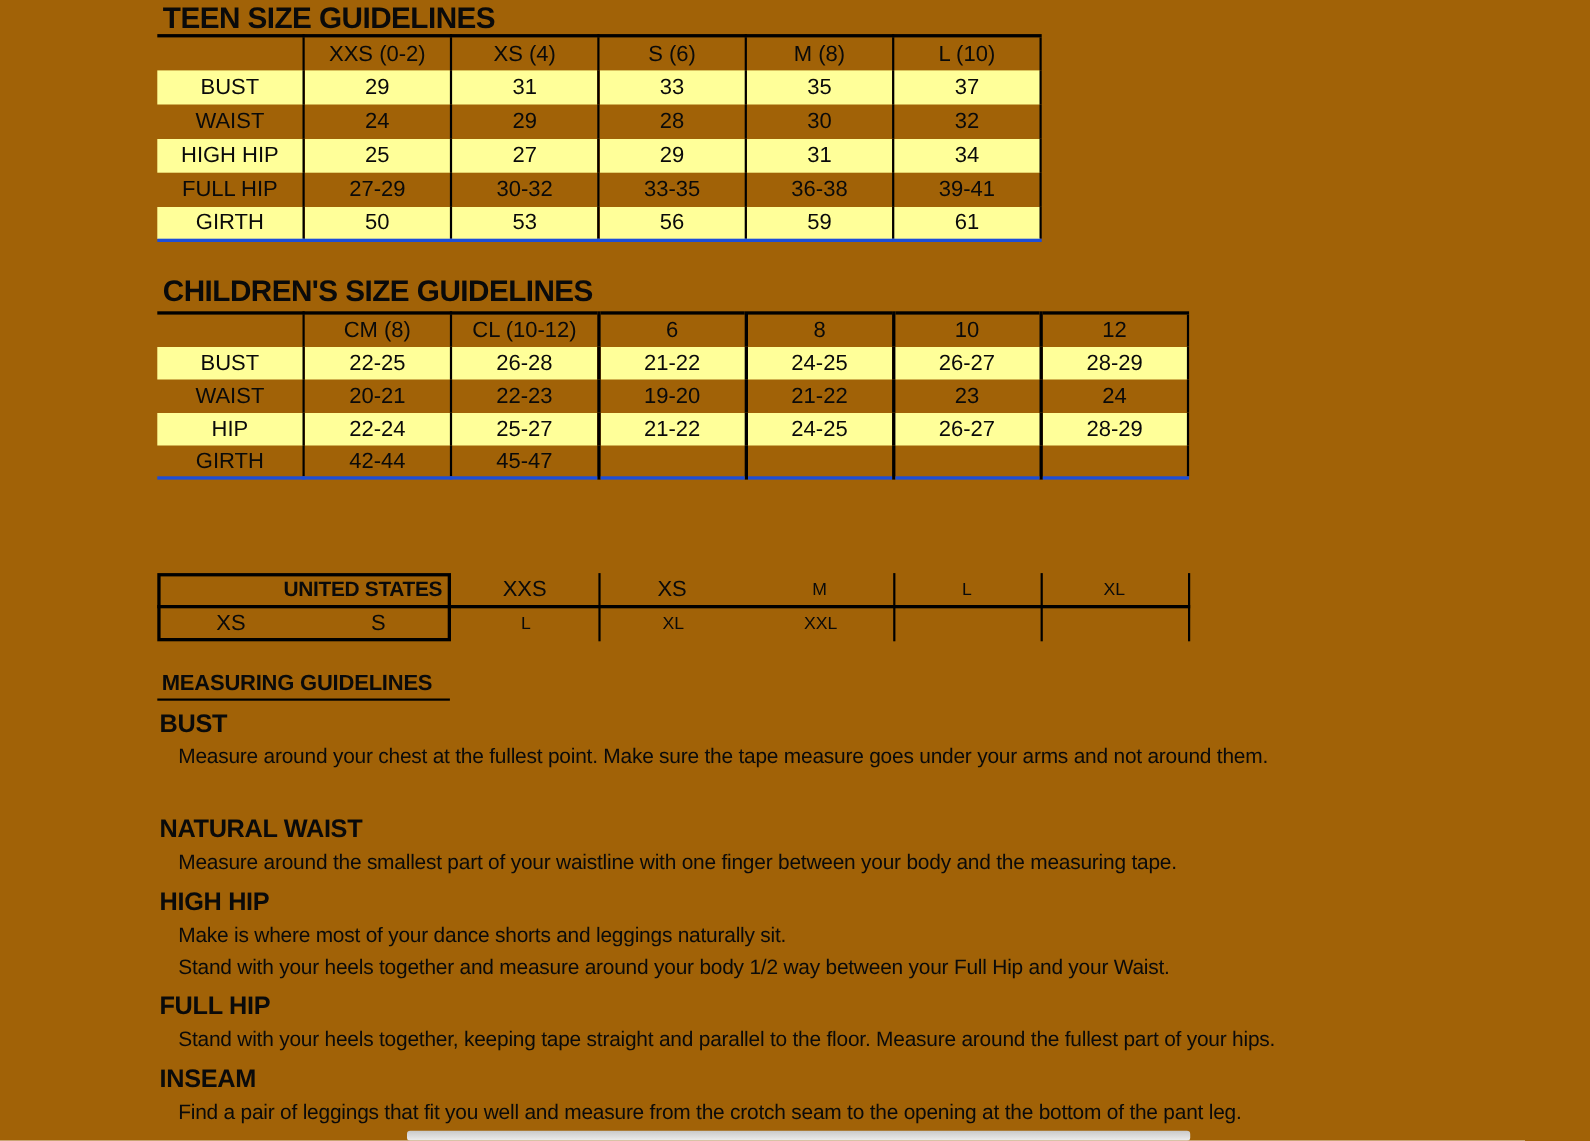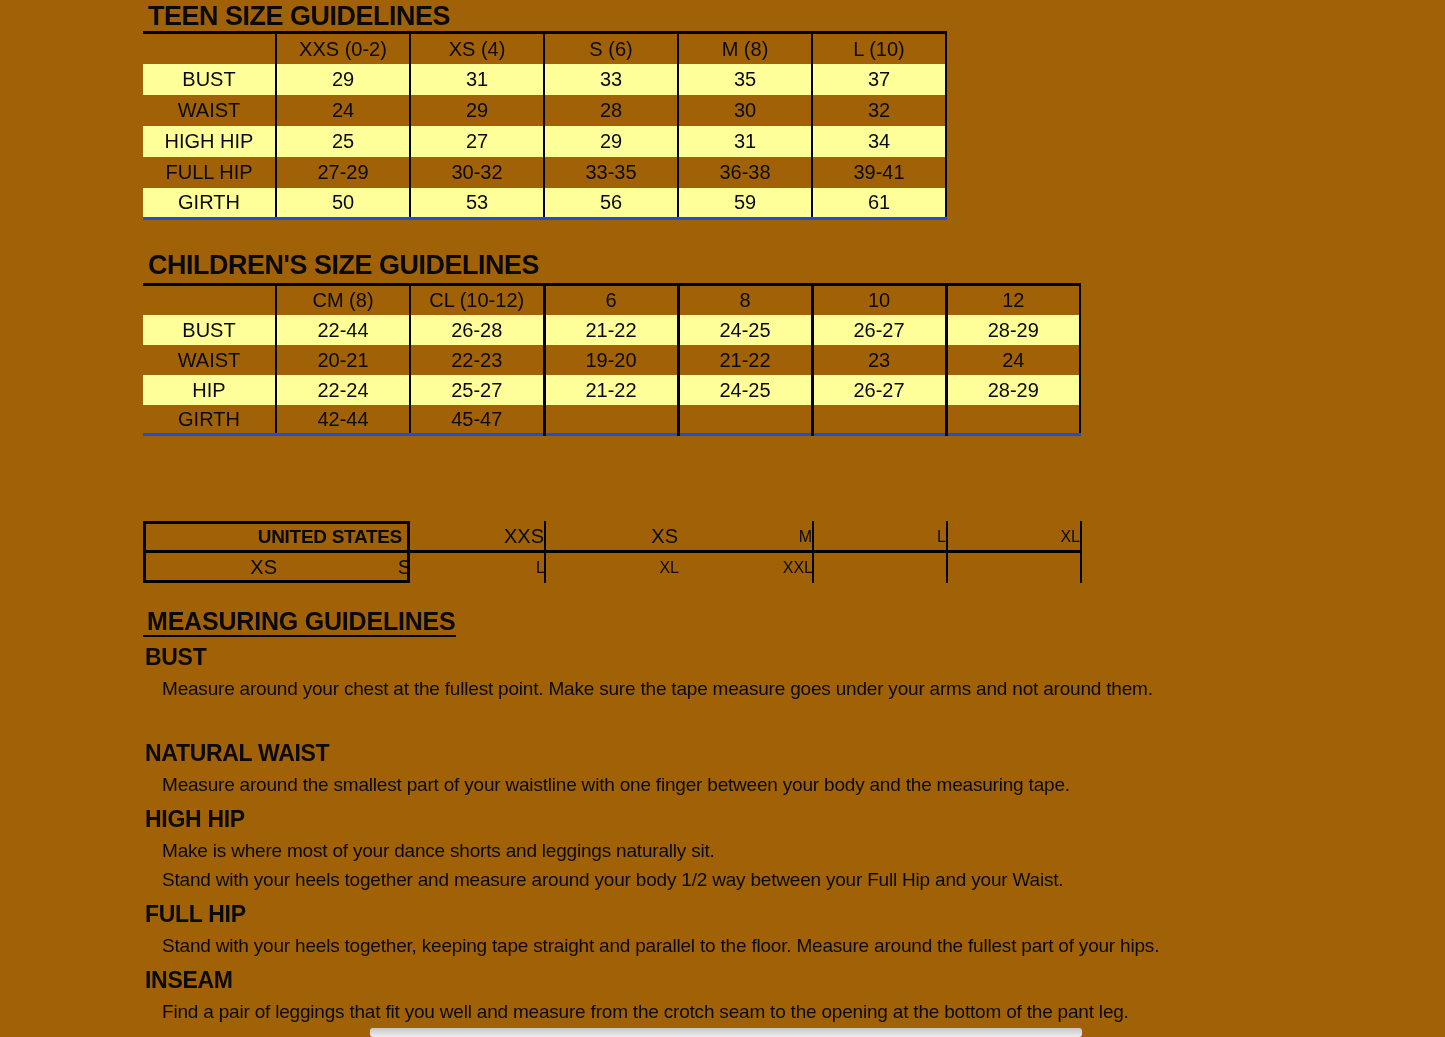--- a/index.html
+++ b/index.html
@@ -54,39 +54,39 @@
   #conv { position: absolute; left: 143px; top: 521px; width: 939px; height: 62px; }
   .conv-row { position: absolute; left: 0; width: 939px; height: 31px; display: flex; }
   .conv-row.r0 { top: 0; }
   .conv-row.r1 { top: 31px; }
   .conv-label {
     width: 267px; height: 31px;
     font-weight: bold; font-size: 19px; line-height: 31px;
     text-align: right; padding-right: 8px;
     letter-spacing: -0.3px;
   }
-  .conv-cell { width: 134px; height: 31px; text-align: right; line-height: 31px; }
+  .conv-cell { width: 134px; height: 31px; text-align: center; line-height: 31px; }
   .conv-cell.big { font-size: 20px; }
   .conv-cell.small { font-size: 16px; }
   .conv-box {
     position: absolute; left: 0; top: 0; width: 267px; height: 62px;
     border: 3px solid #000; pointer-events: none;
   }
   .conv-mid { position: absolute; left: 0; top: 29px; width: 939px; height: 3px; background: #000; }
   .conv-vline { position: absolute; top: 0; width: 2px; height: 62px; background: #000; }
   .vl-1 { left: 401px; }
   .vl-2 { left: 669px; }
   .vl-3 { left: 803px; }
   .vl-4 { left: 937px; }
 
   
   #measuring { position: absolute; left: 143px; top: 610px; width: 1215px; font-size: 19px; }
   .mg-title {
     display: inline-block;
-    font-size: 25px; font-weight: bold; line-height: 22px;
+    font-size: 20px; font-weight: bold; line-height: 22px;
     padding: 0 0 3px 4px; min-width: 266px;
     border-bottom: 2px solid #000;
     letter-spacing: -0.2px;
   }
   .mg-h {
     font-size: 23px; font-weight: bold; line-height: 25px;
     margin: 8px 0 4px 2px; letter-spacing: -0.3px;
   }
   .mg-h.gap { margin-top: 38px; }
   .mg-p { font-size: 19px; line-height: 29px; margin-left: 19px; letter-spacing: -0.2px; }
@@ -182,21 +182,21 @@
       <td></td>
       <td>CM (8)</td>
       <td>CL (10-12)</td>
       <td>6</td>
       <td>8</td>
       <td>10</td>
       <td>12</td>
     </tr>
     <tr class="hl">
       <td>BUST</td>
-      <td>22-44</td>
+      <td>22-25</td>
       <td>26-28</td>
       <td>21-22</td>
       <td>24-25</td>
       <td>26-27</td>
       <td>28-29</td>
     </tr>
     <tr>
       <td>WAIST</td>
       <td>20-21</td>
       <td>22-23</td>

